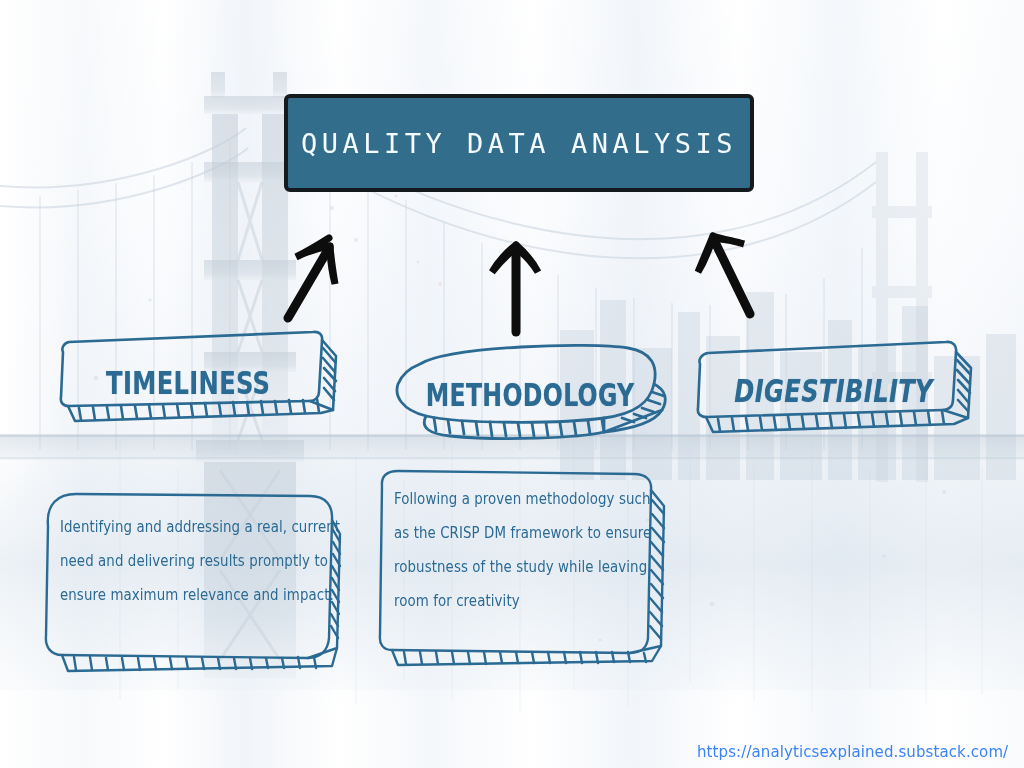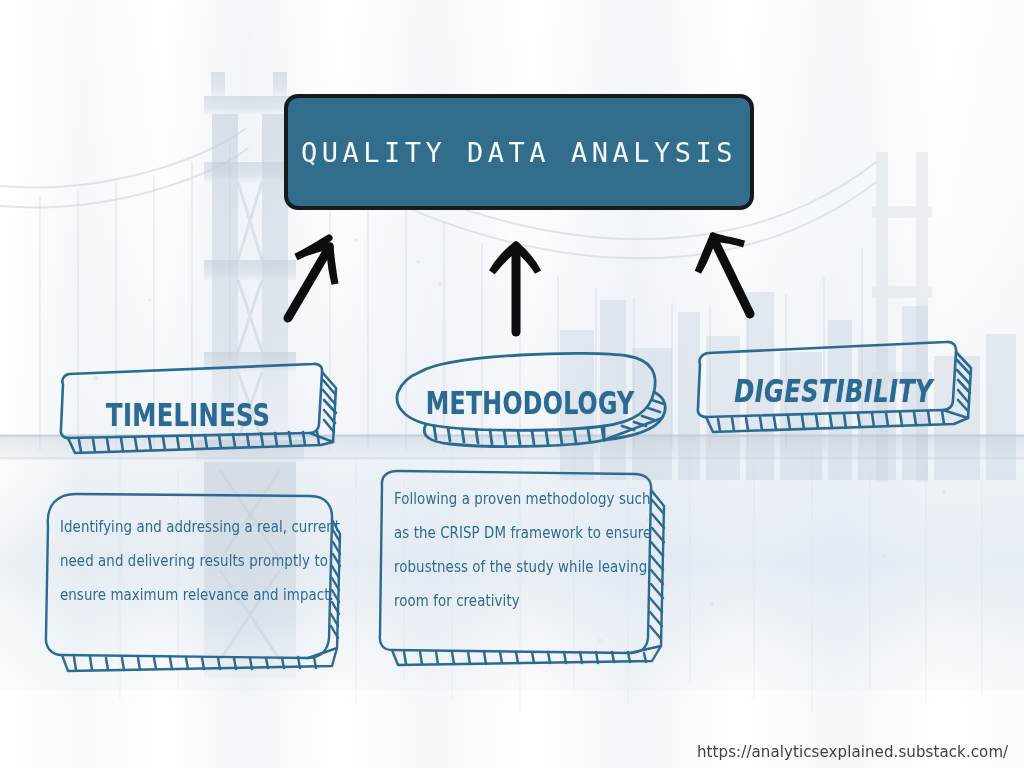--- a/index.html
+++ b/index.html
@@ -52,24 +52,24 @@
         #ffffff 92%);
     pointer-events: none;
   }
 
   
   #title-box {
     position: absolute;
     left: 284px;
     top: 94px;
     width: 470px;
-    height: 116px;
+    height: 98px;
     background: #336d8c;
     border: 4px solid #141a1e;
-    border-radius: 14px;
+    border-radius: 6px;
     box-sizing: border-box;
     display: flex;
     align-items: center;
     justify-content: center;
   }
   #title-text {
     color: #f4fbff;
     font-family: "DejaVu Sans Mono", monospace;
     font-size: 27px;
     letter-spacing: 4.5px;
@@ -95,23 +95,23 @@
     align-items: center;
     justify-content: center;
     color: #2b6a92;
     font-family: "DejaVu Sans Condensed", "Liberation Sans Narrow", "Liberation Sans", sans-serif;
     font-size: 32px;
     font-weight: bold;
     letter-spacing: 0.4px;
     transform: scaleX(0.82);
     text-shadow: 0 0 1px rgba(43,106,146,0.5);
   }
-  #head-1 { left: 55px; top: 360px; }
+  #head-1 { left: 55px; top: 328px; }
   #head-1 .pillar-head-label { transform: scaleX(0.84) translate(-14px, 5px); }
-  #head-2 { left: 390px; top: 350px; text-align: right; }
+  #head-2 { left: 390px; top: 342px; text-align: right; }
   #head-2 .pillar-head-label { transform: scaleX(0.82) translate(-6px, 3px); }
   #head-3 { left: 692px; top: 338px; font-style: italic; }
   #head-3 .pillar-head-label { transform: scaleX(0.84) translate(-4px, 3px); }
 
   
   .body-card { position: absolute; }
   .body-card svg { position: absolute; left: 0; top: 0; }
   .body-card-text {
     position: absolute;
     color: #2b6a92;
@@ -127,21 +127,21 @@
   #card-2 { left: 376px; top: 466px; width: 292px; height: 206px; }
   #card-2 .body-card-text { left: 18px; top: 16px; width: 300px; }
   #card-3 { left: 688px; top: 478px; width: 298px; height: 192px; }
   #card-3 .body-card-text { left: 18px; top: 22px; width: 330px; }
 
   
   #footer-url {
     position: absolute;
     left: 697px;
     top: 743px;
-    color: #404040;
+    color: #3b82f6;
     font-family: "DejaVu Sans", sans-serif;
     font-size: 15px;
     letter-spacing: 0.1px;
     white-space: nowrap;
   }
 </style>
 </head>
 <body>
 
 <div id="slide">

